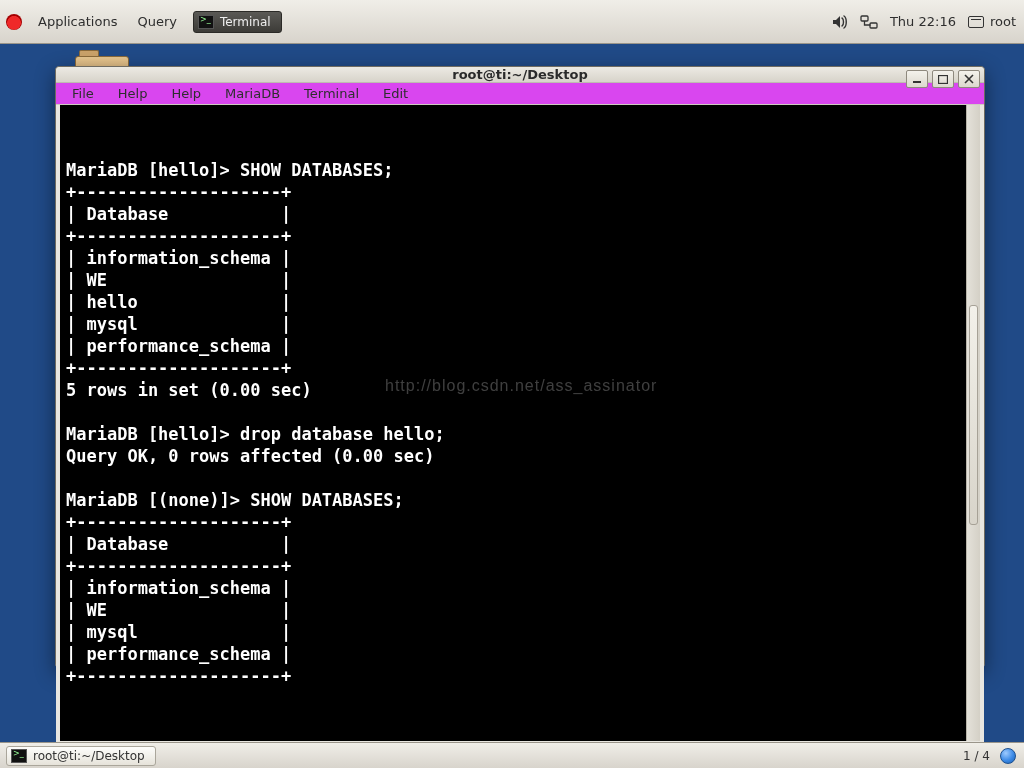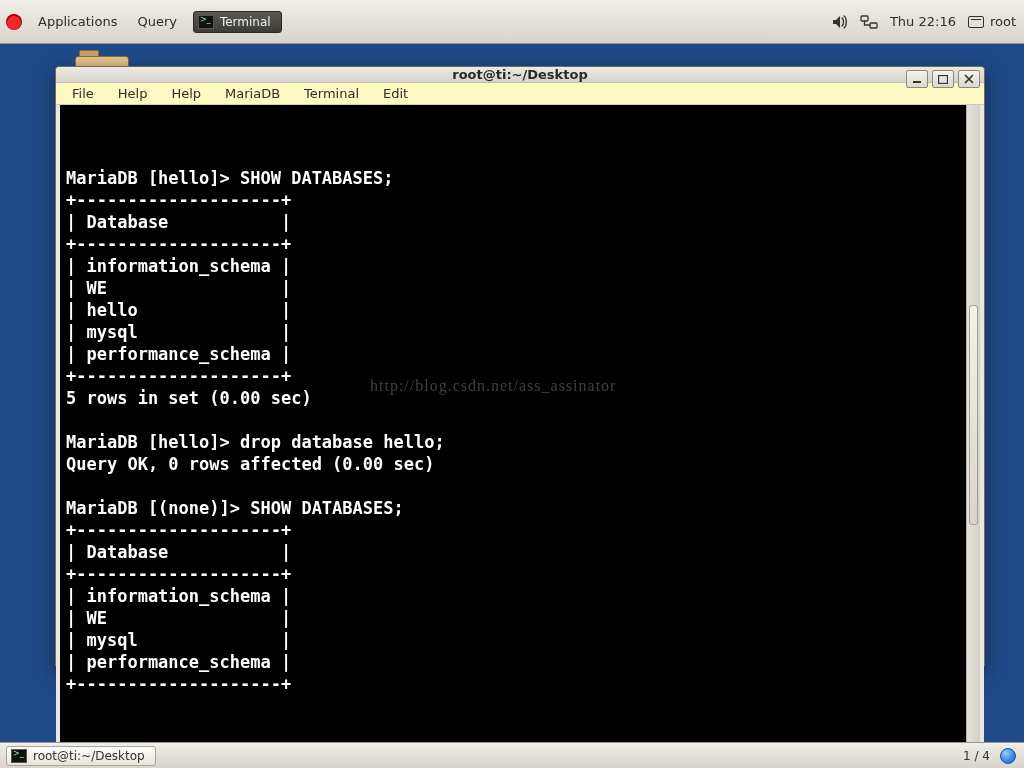--- a/index.html
+++ b/index.html
@@ -71,36 +71,36 @@
   }
   .titlebar{
     height:26px;background:linear-gradient(#eceae3,#d7d3ca);
     border-bottom:1px solid #bfbbb0;border-radius:4px 4px 0 0;
     display:flex;align-items:center;position:relative;
   }
   .titlebar .title{flex:1;text-align:center;font-weight:bold;font-size:13px;color:#2a2a2a;}
   .win-btns{position:absolute;right:4px;top:3px;display:flex;gap:4px;}
   .win-btn{width:22px;height:18px;border:1px solid #8e897e;background:linear-gradient(#f4f2ec,#dcd8ce);border-radius:2px;display:flex;align-items:center;justify-content:center;font-size:11px;color:#333;cursor:default;}
   .win-btn.close{font-size:12px;}
-  .menubar{height:24px;display:flex;align-items:center;padding:1px 6px;gap:4px;font-size:13px;color:#2e2e2e;background:#fef9c3;border-bottom:1px solid #cfcbc1;}
+  .menubar{height:24px;display:flex;align-items:center;padding:1px 6px;gap:4px;font-size:13px;color:#2e2e2e;background:#d946ef;border-bottom:1px solid #cfcbc1;}
   .menubar .mitem{padding:2px 10px;cursor:default;}
 
   .term-wrap{flex:1;display:flex;background:#e9e7e1;padding:0 4px 4px 4px;}
   .terminal{
     flex:1;background:#000;color:#fff;position:relative;overflow:hidden;
     font-family:"DejaVu Sans Mono","Liberation Mono",Consolas,monospace;
     font-weight:bold;font-size:17px;line-height:22px;
-    padding:18px 6px;white-space:pre;
+    padding:10px 6px;white-space:pre;
   }
   .scrollbar{width:14px;background:linear-gradient(to right,#e4e1d9,#d4d0c6);border-left:1px solid #b8b4a9;position:relative;}
   .scrollbar .thumb{position:absolute;left:2px;right:2px;top:200px;height:220px;background:linear-gradient(#f3f1ea,#d8d4ca);border:1px solid #a6a196;border-radius:3px;}
 
   .watermark{
-    position:absolute; left:310px; top:270px;
-    font-family:Liberation Serif, serif; font-weight:normal;
+    position:absolute; left:325px; top:270px;
+    font-family:Liberation Sans, sans-serif; font-weight:normal;
     font-size:16px; letter-spacing:1px; color:rgba(180,180,180,0.35);
     pointer-events:none; white-space:nowrap;
   }
 </style>
 </head>
 <body>
 
 <div class="top-panel">
   <div class="top-left">
     <div class="hat"></div>

